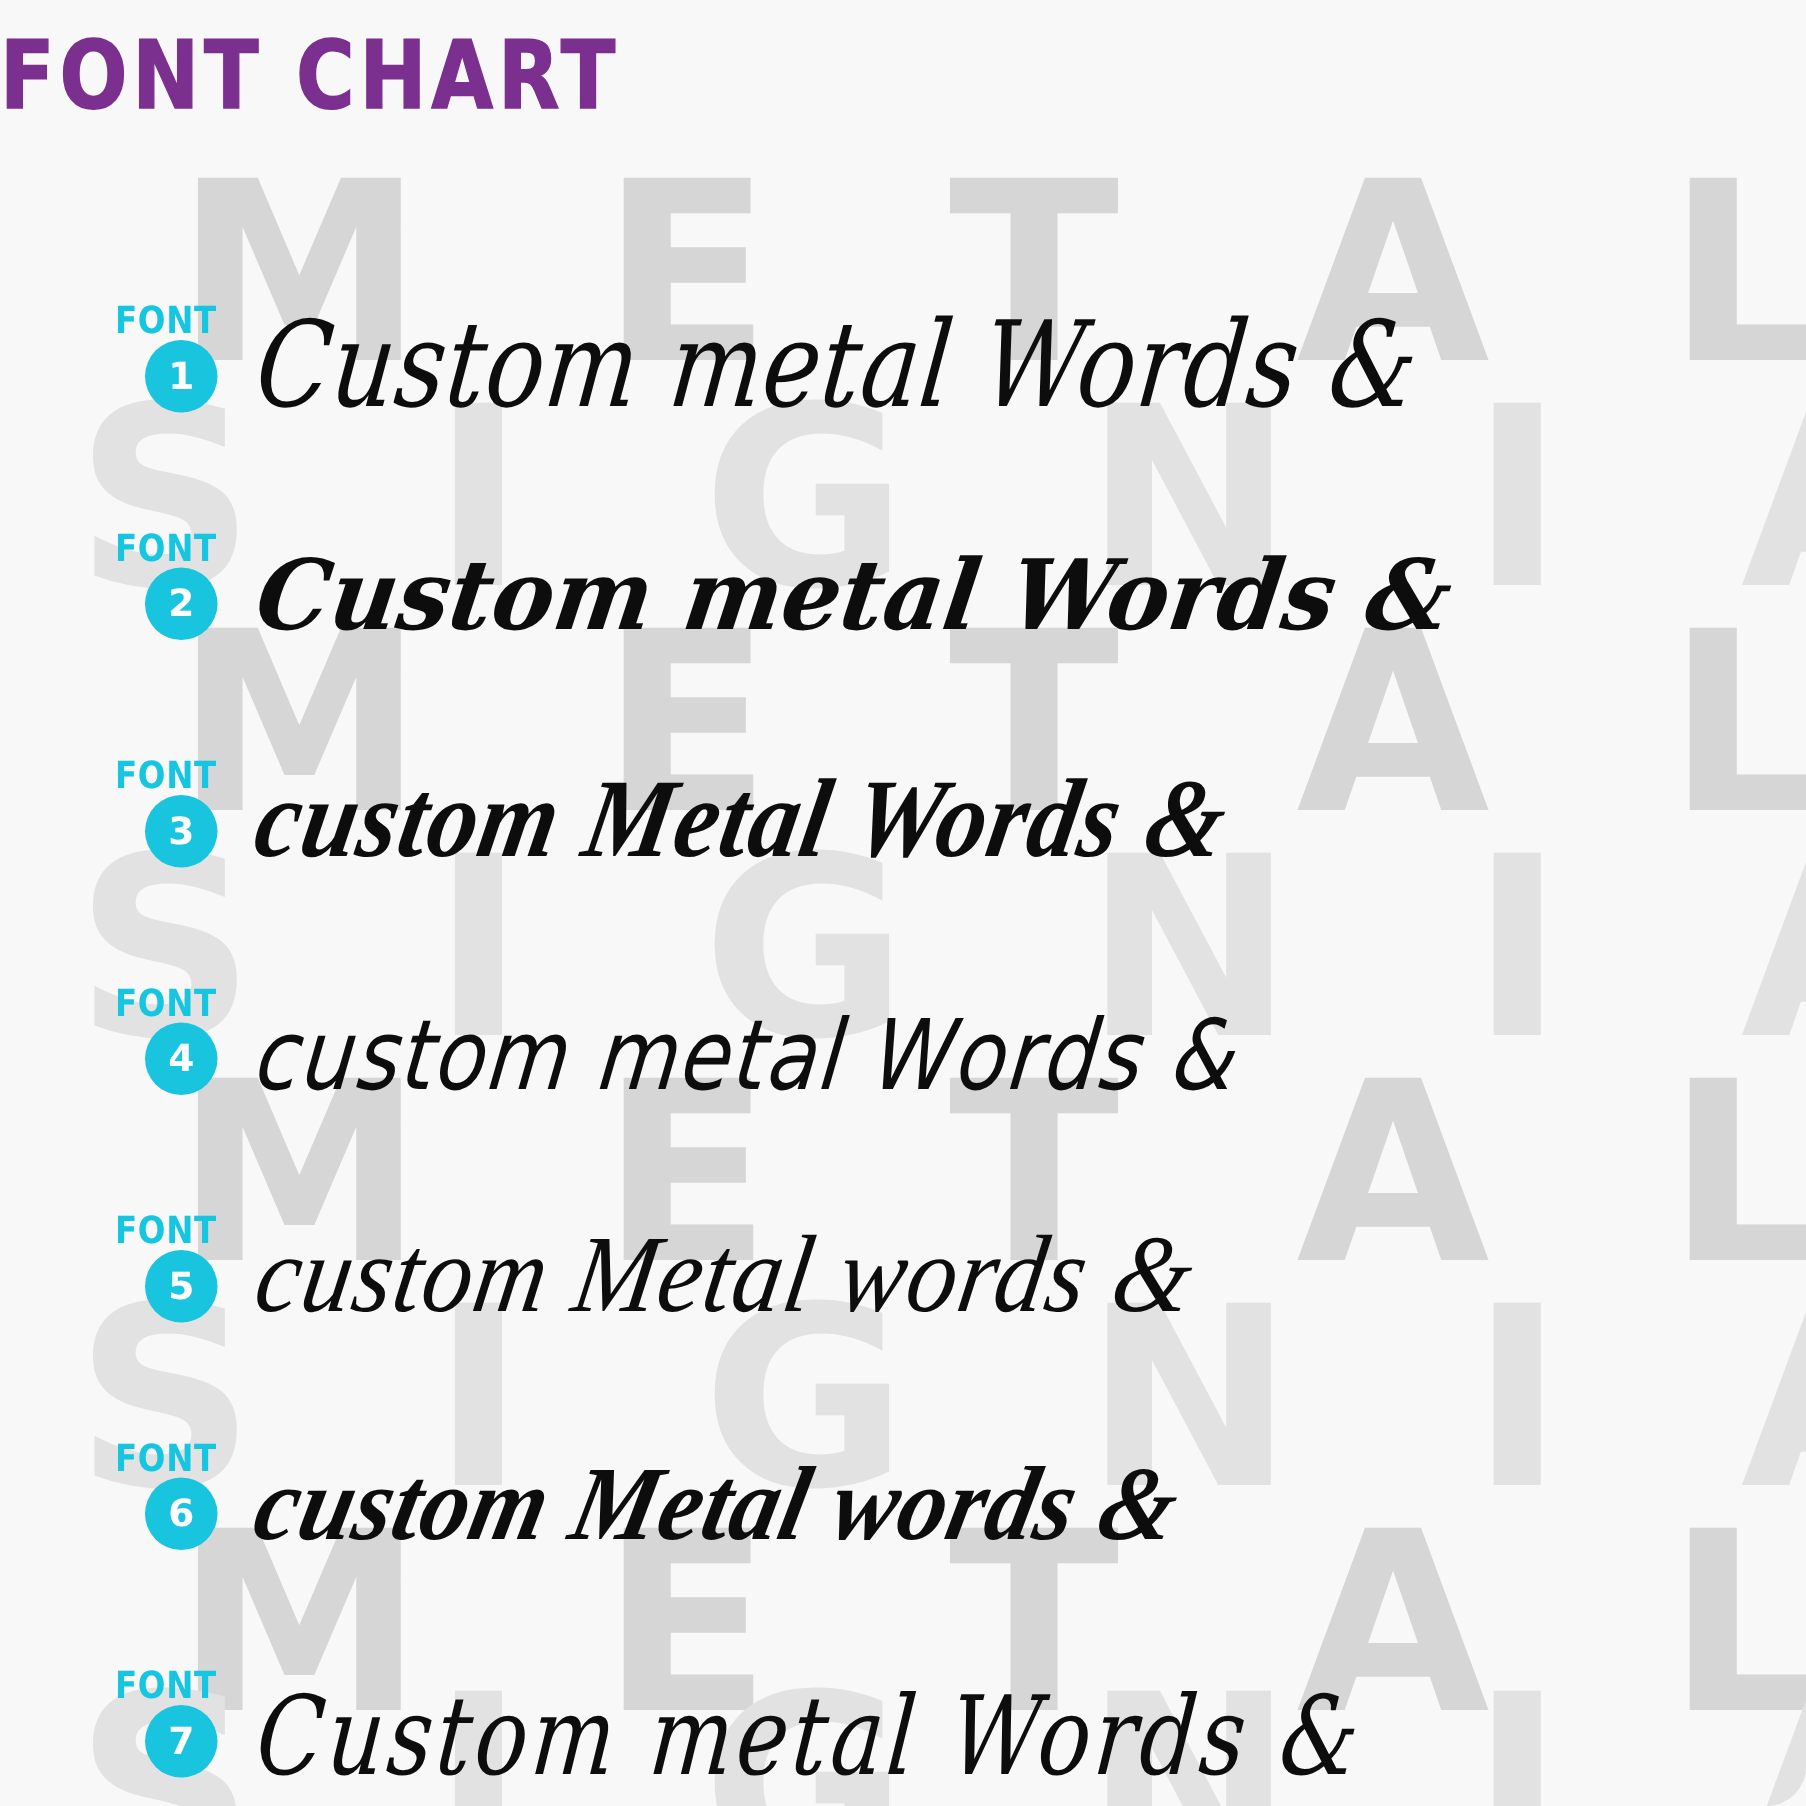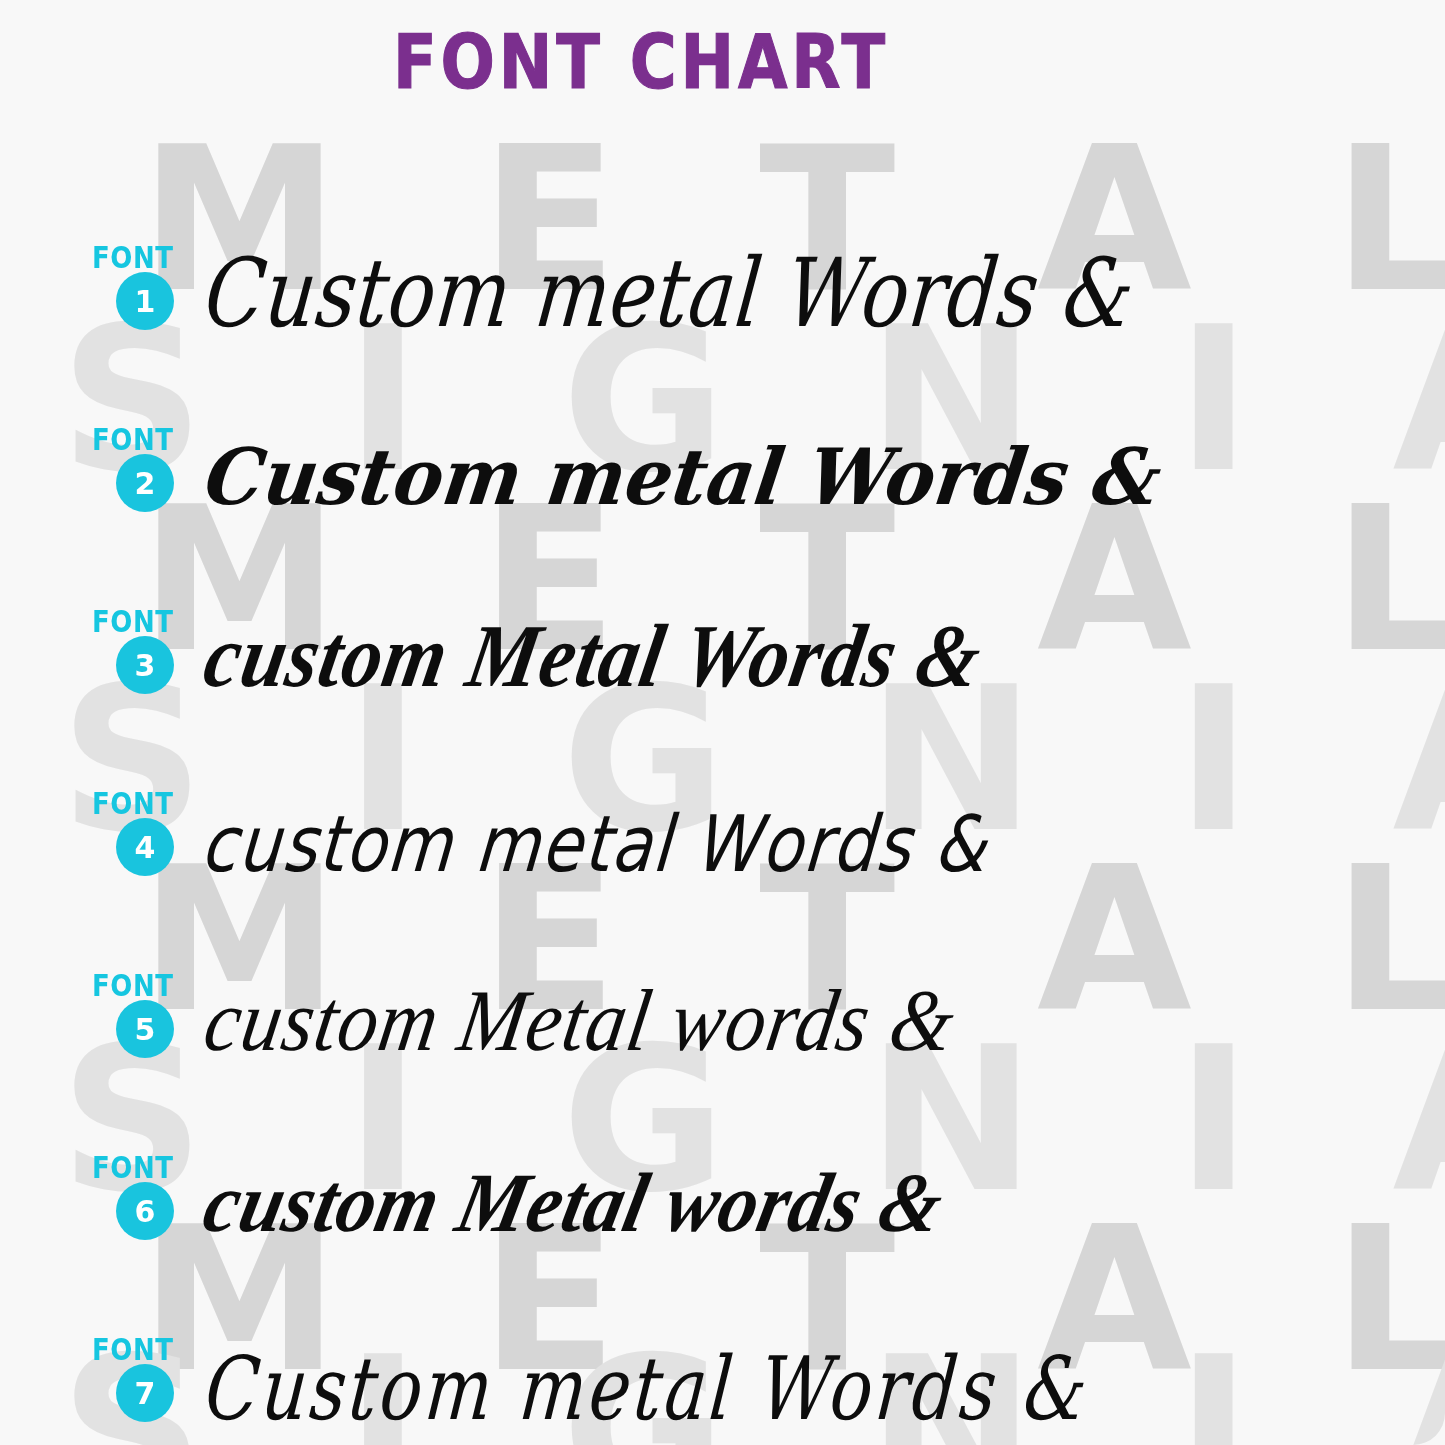--- a/index.html
+++ b/index.html
@@ -45,21 +45,20 @@
   }
   .wm-a { font-size: 200px; color: #d6d6d6; }
   .wm-b { font-size: 200px; color: #e2e2e2; }
 
   
   .title-wrap {
     position: absolute;
     top: 18px;
     left: 0;
     width: 1282px;
-    text-align: center;
     z-index: 5;
   }
   .title {
     display: inline-block;
     font-family: "DejaVu Sans", sans-serif;
     font-weight: 700;
     font-size: 64px;
     letter-spacing: 0.06em;
     color: #7b2f8e;
     text-transform: uppercase;

